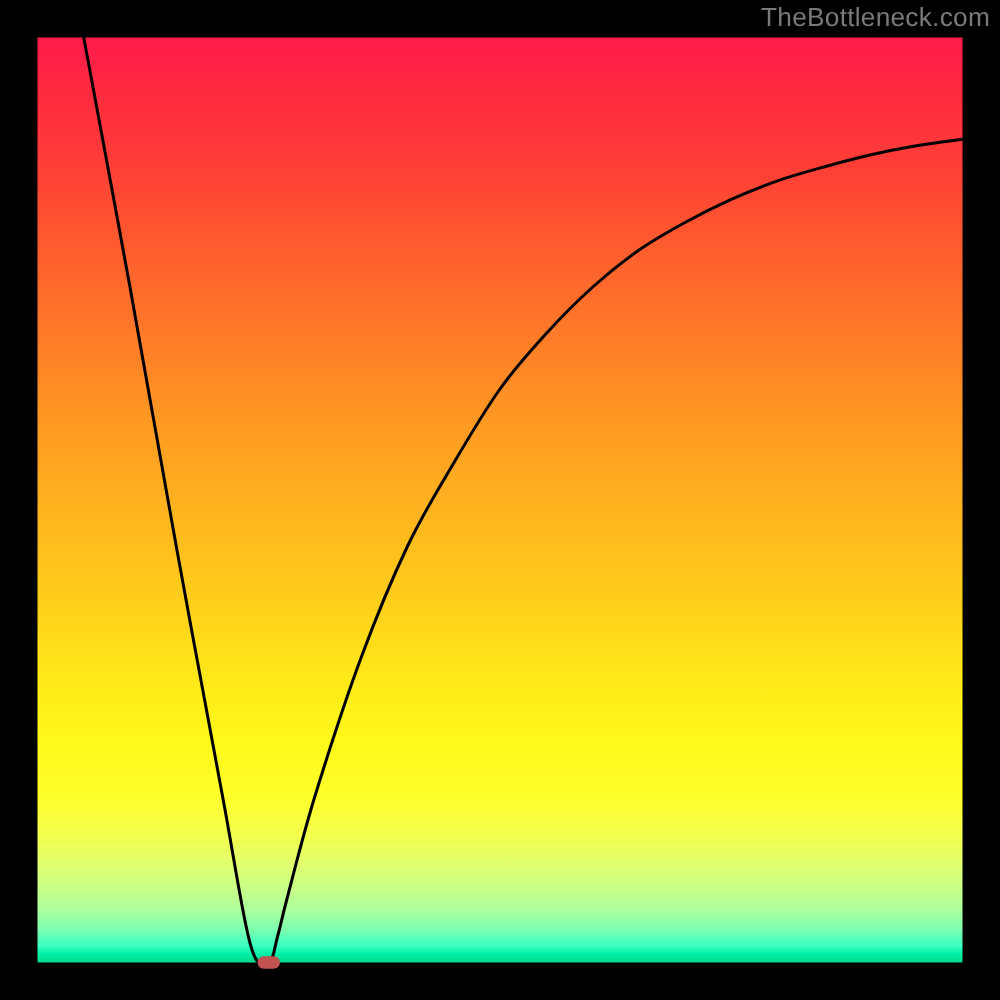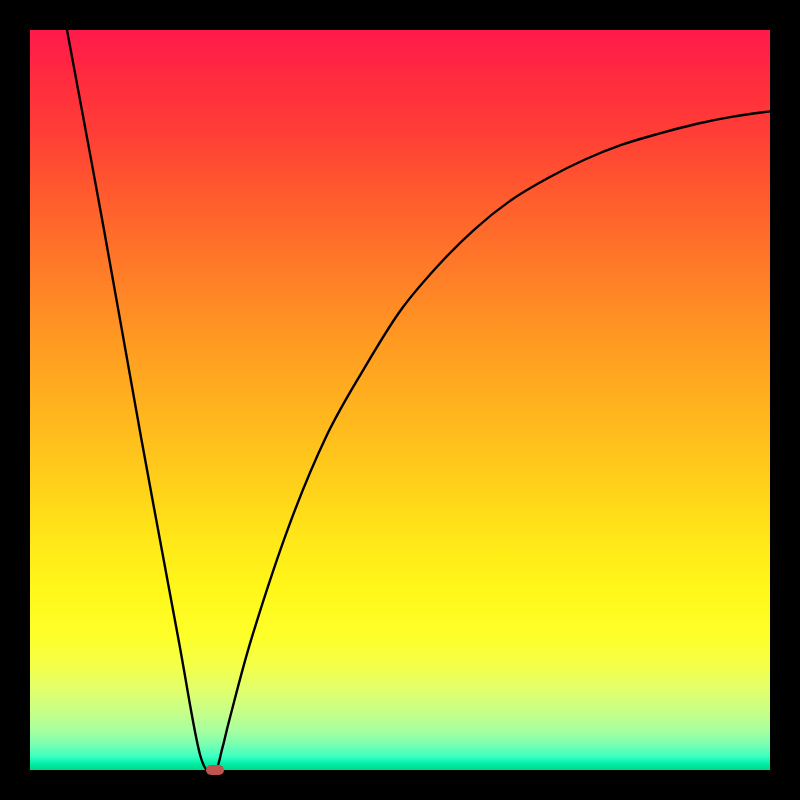--- a/index.html
+++ b/index.html
@@ -79,13 +79,14 @@
 
   <div class="plot-area">
 
     <svg class="curve-svg" viewBox="0 0 740 740" preserveAspectRatio="none">
       <path d="M 37 0 C 43.17 33.30, 61.67 131.97, 74.00 199.80 C 86.33 267.63, 98.67 339.17, 111.00 407.00 C 123.33 474.83, 138.13 553.77, 148.00 606.80 C 157.87 659.83, 164.03 703.00, 170.20 725.20 C 176.37 747.40, 181.30 741.23, 185.00 740.00 C 188.70 738.77, 189.93 726.43, 192.40 717.80 C 194.87 709.17, 194.87 706.70, 199.80 688.20 C 204.73 669.70, 212.13 638.87, 222.00 606.80 C 231.87 574.73, 246.67 529.10, 259.00 495.80 C 271.33 462.50, 283.67 432.90, 296.00 407.00 C 308.33 381.10, 320.67 361.37, 333.00 340.40 C 345.33 319.43, 357.67 298.47, 370.00 281.20 C 382.33 263.93, 394.67 250.37, 407.00 236.80 C 419.33 223.23, 431.67 210.90, 444.00 199.80 C 456.33 188.70, 468.67 178.83, 481.00 170.20 C 493.33 161.57, 505.67 154.78, 518.00 148.00 C 530.33 141.22, 542.67 135.05, 555.00 129.50 C 567.33 123.95, 579.67 119.02, 592.00 114.70 C 604.33 110.38, 616.67 107.05, 629.00 103.60 C 641.33 100.15, 653.67 96.82, 666.00 93.98 C 678.33 91.14, 690.67 88.68, 703.00 86.58 C 715.33 84.48, 733.83 82.26, 740.00 81.40" fill="none" stroke="#000000" stroke-width="2.4" stroke-linecap="round" stroke-linejoin="round"></path>
     </svg>
 
     <div class="marker" style="left: 185px; top: 740px; background: rgb(192, 82, 79);"></div>
   </div>
 
+  <div class="watermark">TheBottleneck.com</div>
 </div>
 
 </body></html>

